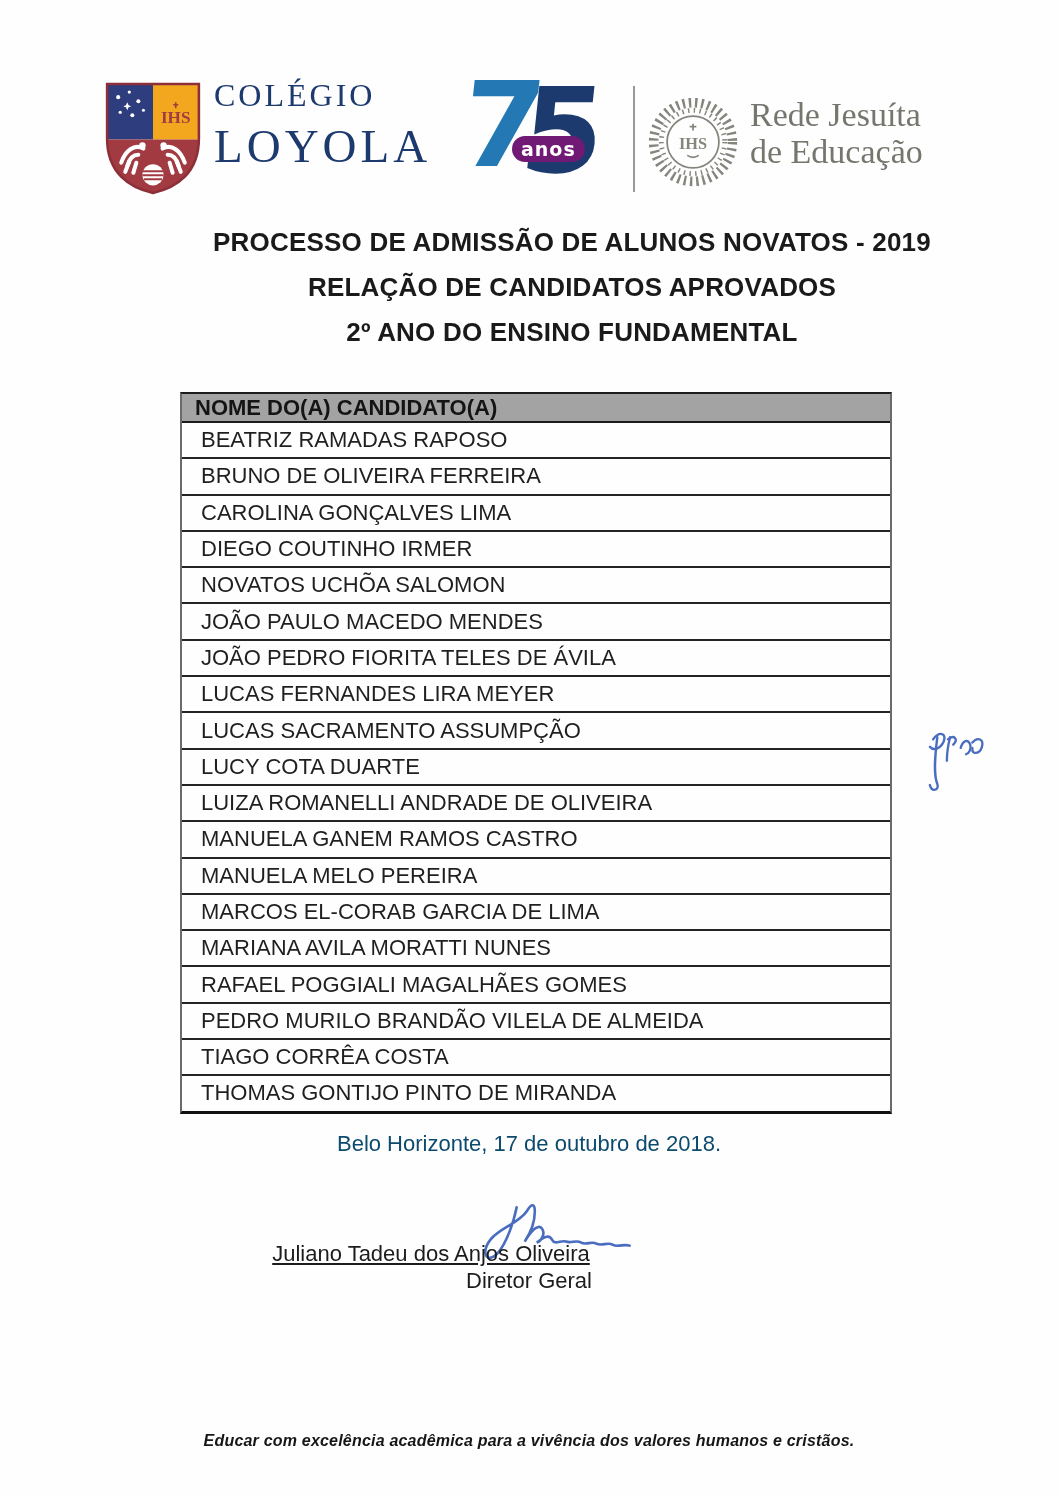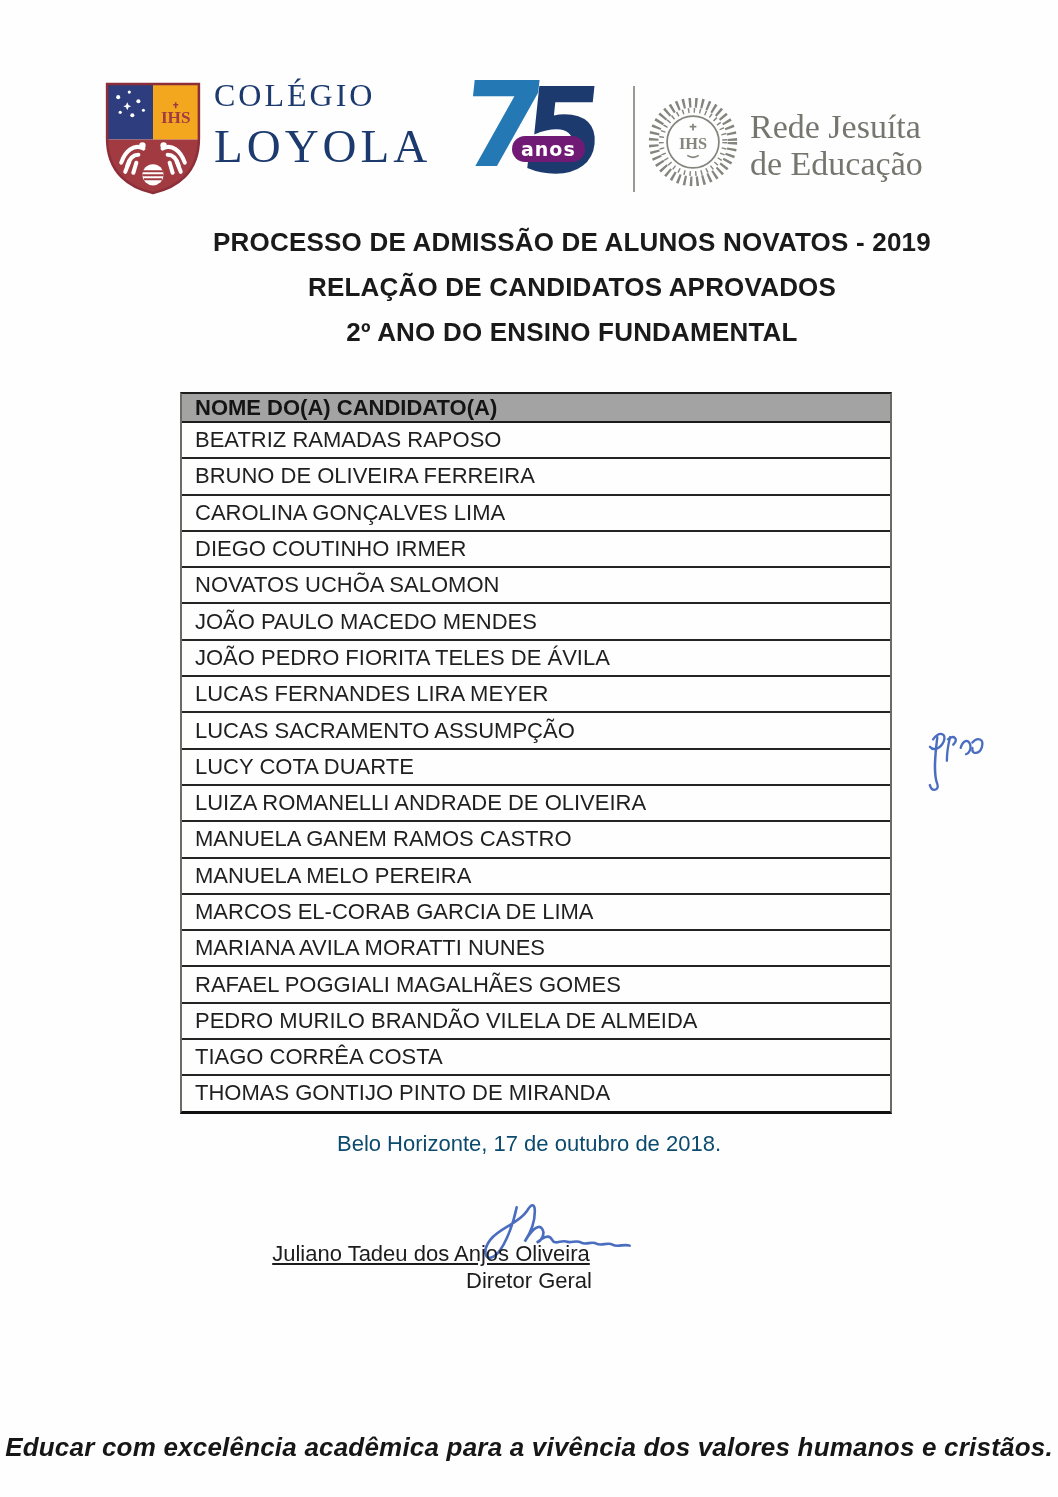--- a/index.html
+++ b/index.html
@@ -16,43 +16,43 @@
   .schoolname{position:absolute;left:214px;top:78px;color:#1c3a6e;font-family:"Liberation Serif",serif;}
   .schoolname .l1{font-size:32px;letter-spacing:3px;line-height:34px;}
   .schoolname .l2{font-size:47px;letter-spacing:4px;line-height:48px;margin-top:10px;}
   .anniv{position:absolute;left:462px;top:70px;width:160px;height:125px;font-family:"DejaVu Sans",sans-serif;font-weight:bold;}
   .anniv .d7{position:absolute;left:0;top:0;font-size:118px;line-height:110px;color:#2479b5;transform:skewX(-6deg);}
   .anniv .d5{position:absolute;left:60px;top:6px;font-size:118px;line-height:110px;color:#1c3a6e;transform:skewX(-6deg);}
   .anniv .anos{position:absolute;left:50px;top:66px;background:#701a75;color:#fff;font-size:19px;font-weight:bold;
     padding:2px 9px;border-radius:13px;letter-spacing:1px;}
   .vdivider{position:absolute;left:633px;top:86px;width:2px;height:106px;background:#9a9a94;}
   .sunburst{position:absolute;left:645px;top:94px;}
-  .network{position:absolute;left:750px;top:108px;color:#76766f;font-family:"Liberation Serif",serif;
+  .network{position:absolute;left:750px;top:96px;color:#76766f;font-family:"Liberation Serif",serif;
     font-size:34px;line-height:37px;}
   
   .titles{position:absolute;left:0;top:220px;width:1058px;text-align:center;color:#1a1a1a;margin-left:43px;}
   .titles div{font-weight:bold;font-size:26px;line-height:45px;letter-spacing:0.2px;}
   
   .tbl{position:absolute;left:180px;top:392px;width:708px;
     border-left:2px solid #6b6b66;border-right:2px solid #6b6b66;
     border-top:2px solid #1c1c1c;border-bottom:3px solid #111;}
   .tbl .th{height:27px;background:#a3a3a3;border-bottom:2px solid #1c1c1c;
     font-weight:bold;font-size:22px;color:#141414;display:flex;align-items:center;padding-left:13px;}
   .tbl .tr{height:34.3px;border-bottom:2px solid #242424;
-    font-size:22px;color:#1f1f1f;display:flex;align-items:center;padding-left:13px;}
+    font-size:22px;color:#1f1f1f;display:flex;align-items:center;padding-left:19px;}
   .tbl .tr:last-child{border-bottom:none;}
   
   .dateline{position:absolute;left:0;top:1131px;width:1058px;text-align:center;font-size:22px;color:#0c4a6e;}
   .sig{position:absolute;left:438px;top:1192px;pointer-events:none;}
   .signername{position:absolute;left:0;top:1241px;width:862px;text-align:center;font-size:22px;color:#1c1c1c;text-decoration:underline;}
   .signertitle{position:absolute;left:0;top:1268px;width:1058px;text-align:center;font-size:22px;color:#1c1c1c;}
   .marginnote{position:absolute;left:910px;top:716px;}
   
   .motto{position:absolute;left:0;top:1432px;width:1058px;text-align:center;
-    font-weight:bold;font-style:italic;font-size:26px;color:#161616;letter-spacing:0.2px;}
+    font-weight:bold;font-style:italic;font-size:16px;color:#161616;letter-spacing:0.2px;}
 </style>
 </head>
 <body>
 
 <div class="page">
 
   <div class="hdr">
 
     <svg class="shield" width="96" height="113" viewBox="0 0 95 112">
       <defs>

